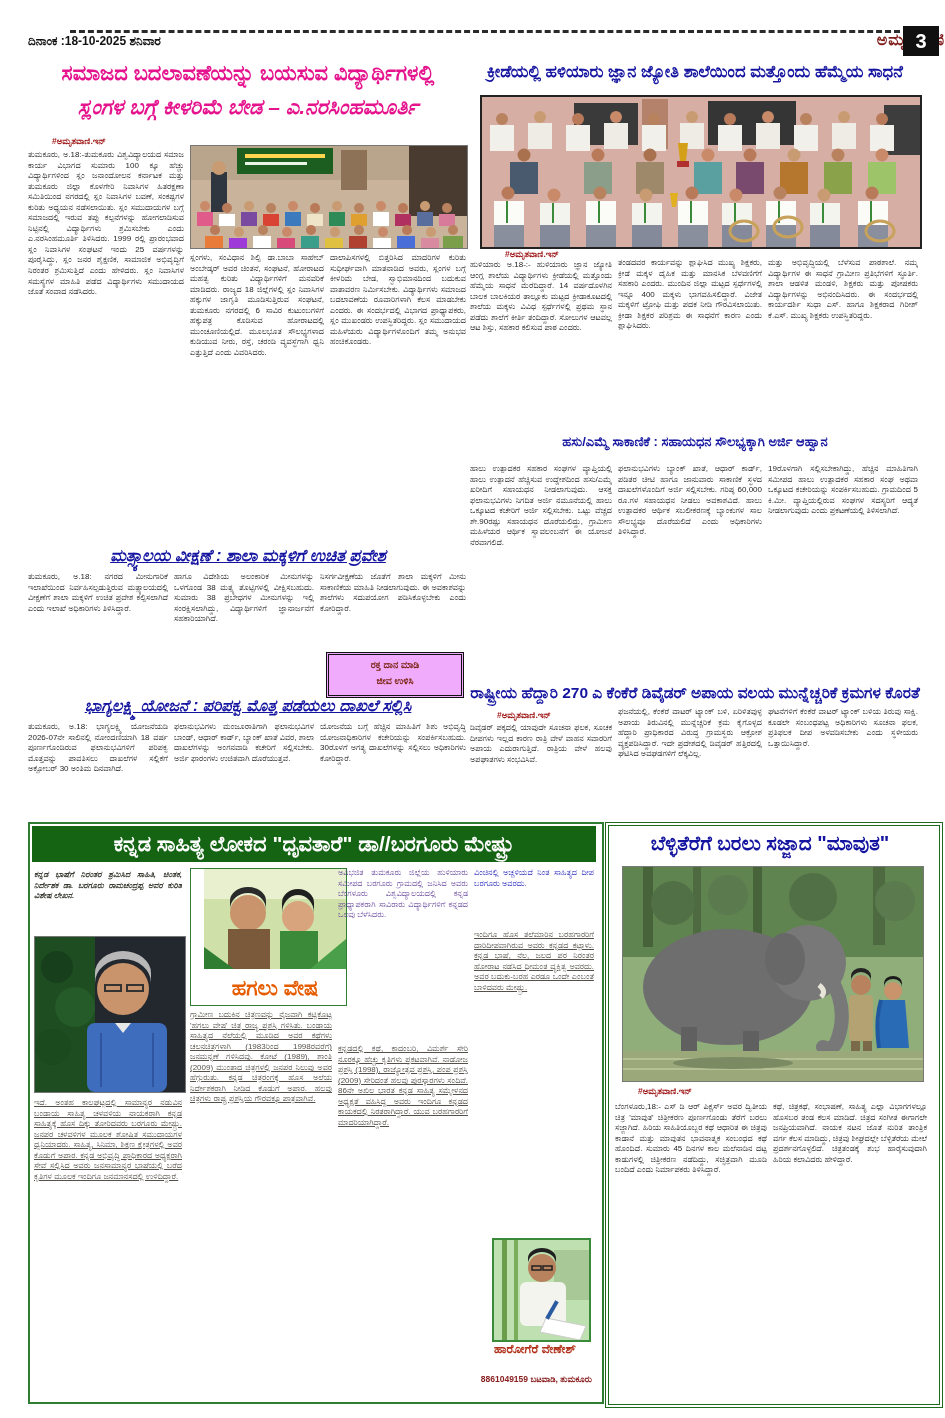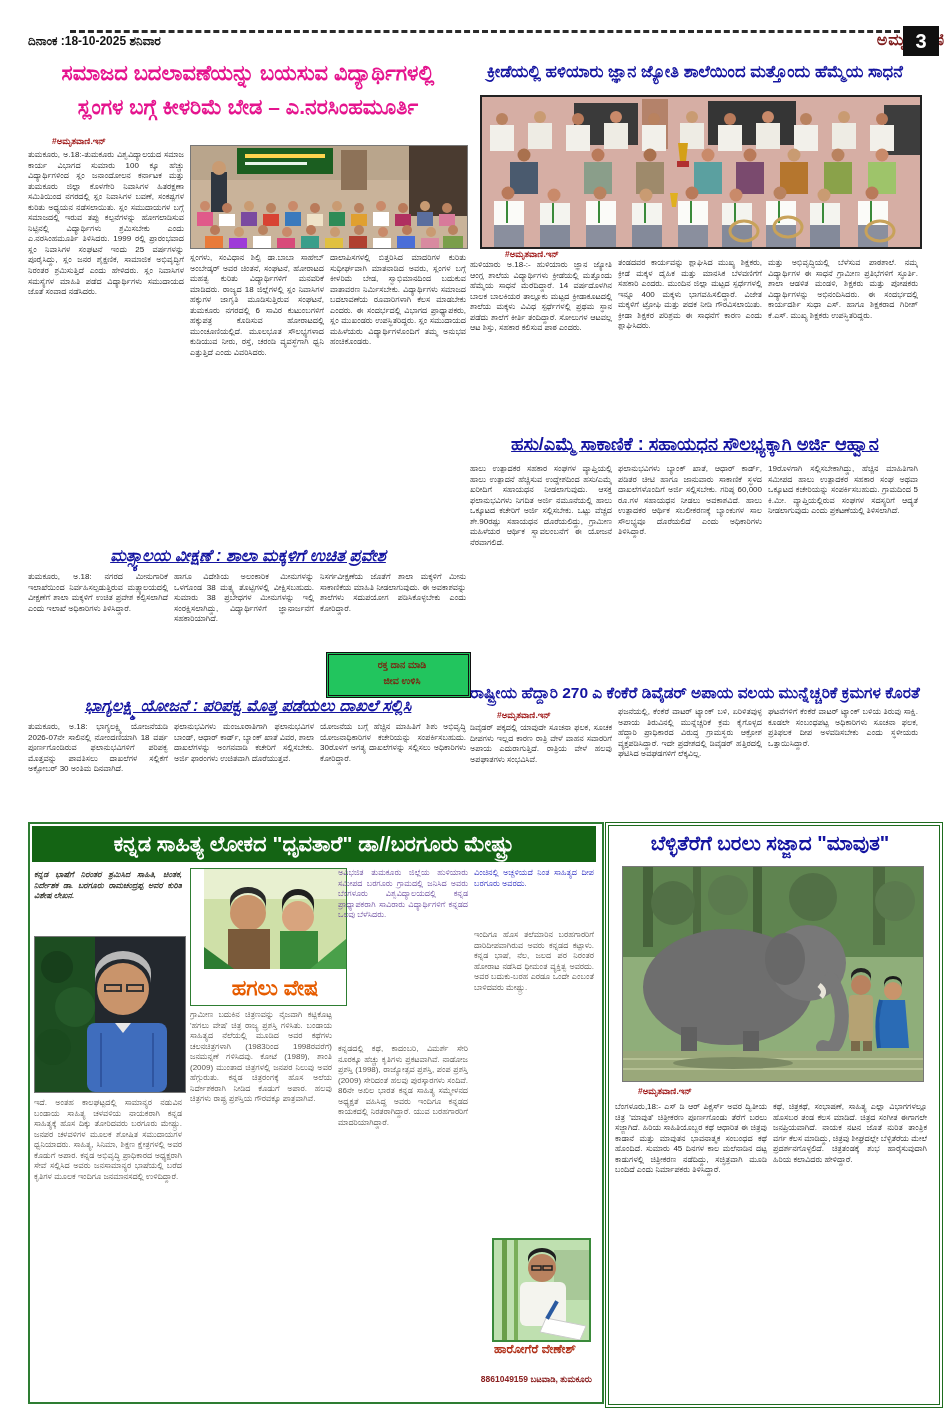--- a/index.html
+++ b/index.html
@@ -9,43 +9,43 @@
   .date{font-size:12px;font-weight:bold;color:#111;}
   .masthead{text-align:right;font-size:16px;font-weight:bold;color:#7f1d1d;letter-spacing:1px;}
   .pagenum{background:#101010;color:#fff;font-size:20px;font-weight:bold;text-align:center;line-height:30px;}
   .hl-pink{color:#e5148e;font-weight:bold;font-size:21px;text-align:center;line-height:1.25;}
   .hl-blue{color:#1414a0;font-weight:bold;text-align:center;}
   .hl-und{text-decoration:underline;font-style:italic;}
   .tag{color:#9e1515;font-weight:bold;font-size:8.5px;}
   .col{font-size:8px;line-height:1.32;text-align:justify;color:#1e1e1e;overflow:hidden;}
   .photo{border:1px solid #777;overflow:hidden;}
   .photo svg{display:block;}
-  .bloodbox{border:3px double #111;text-align:center;color:#7a2410;font-weight:bold;font-size:9.5px;line-height:1.7;background:#22c55e;padding-left:7px;}
+  .bloodbox{border:3px double #111;text-align:center;color:#7a2410;font-weight:bold;font-size:9.5px;line-height:1.7;background:#f0abfc;}
   .gbox{border:2px solid #2e7d32;background:#fff;}
   .hbox{border:4px double #1e6b1e;background:#fff;}
   .gbanner{background:#146414;color:#ffffff;font-weight:bold;font-size:21px;text-align:center;line-height:36px;}
-  .c-olive{color:#55514a;}
+  .c-olive{color:#55514a;text-decoration:underline;}
   .c-dark{color:#3c3c34;font-weight:bold;}
   .c-purple{color:#6a4a9e;}
   .c-blue{color:#2a2ac0;}
   .cap-red{color:#b03018;font-weight:bold;font-size:12px;text-align:center;}
   .phone{color:#8b2020;font-size:8.5px;text-align:right;font-weight:bold;}
 </style>
 </head>
 <body>
 
 <div class="page">
 
   <div class="abs dash" style="left:70px;top:30px;width:830px;"></div>
   <div class="abs date" style="left:28px;top:34px;width:200px;">ದಿನಾಂಕ :18-10-2025 ಶನಿವಾರ</div>
   <div class="abs masthead" style="left:0;top:31px;width:945px;">ಅಮೃತವಾಣಿ</div>
   <div class="abs pagenum" style="left:903px;top:26px;width:36px;height:30px;">3</div>
 
   <div class="abs hl-pink" style="left:28px;top:60px;width:440px;">ಸಮಾಜದ ಬದಲಾವಣೆಯನ್ನು ಬಯಸುವ ವಿದ್ಯಾರ್ಥಿಗಳಲ್ಲಿ</div>
-  <div class="abs hl-pink" style="left:28px;top:94px;width:440px;">ಸ್ಲಂಗಳ ಬಗ್ಗೆ ಕೀಳರಿಮೆ ಬೇಡ – ಎ.ನರಸಿಂಹಮೂರ್ತಿ</div>
+  <div class="abs hl-pink" style="left:28px;top:94px;width:440px;font-style:italic;">ಸ್ಲಂಗಳ ಬಗ್ಗೆ ಕೀಳರಿಮೆ ಬೇಡ – ಎ.ನರಸಿಂಹಮೂರ್ತಿ</div>
   <div class="abs tag" style="left:52px;top:136px;width:130px;">#ಅಮೃತವಾಣಿ.ಇನ್</div>
 
   <div class="abs photo" style="left:190px;top:145px;width:276px;height:102px;">
     <svg width="276" height="102" viewBox="0 0 276 102">
       <rect width="276" height="102" fill="#c9b39a"></rect>
       <rect x="0" y="0" width="276" height="34" fill="#b9a58c"></rect>
       <rect x="46" y="2" width="96" height="26" fill="#1b5e20"></rect>
       <rect x="54" y="8" width="80" height="4" fill="#ffd54f"></rect>
       <rect x="54" y="16" width="62" height="3" fill="#e8f5e9"></rect>
       <rect x="218" y="0" width="58" height="70" fill="#4a3b30"></rect>
@@ -203,21 +203,21 @@
         <ellipse cx="398" cy="134" rx="14" ry="10" fill="none" stroke="#c8a25a" stroke-width="3"></ellipse>
         <path d="M188 96 l8 0 l-2 14 l-4 0 z" fill="#e0b020"></path>
       </g>
     </svg>
   </div>
   <div class="abs tag" style="left:505px;top:249px;width:130px;">#ಅಮೃತವಾಣಿ.ಇನ್</div>
   <div class="abs col" style="left:470px;top:260px;width:142px;height:170px;">ಹುಳಿಯಾರು ಅ.18-:- ಹುಳಿಯಾರು ಜ್ಞಾನ ಜ್ಯೋತಿ ಆಂಗ್ಲ ಶಾಲೆಯ ವಿದ್ಯಾರ್ಥಿಗಳು ಕ್ರೀಡೆಯಲ್ಲಿ ಮತ್ತೊಂದು ಹೆಮ್ಮೆಯ ಸಾಧನೆ ಮೆರೆದಿದ್ದಾರೆ. 14 ವರ್ಷದೊಳಗಿನ ಬಾಲಕ ಬಾಲಕಿಯರ ತಾಲ್ಲೂಕು ಮಟ್ಟದ ಕ್ರೀಡಾಕೂಟದಲ್ಲಿ ಶಾಲೆಯ ಮಕ್ಕಳು ವಿವಿಧ ಸ್ಪರ್ಧೆಗಳಲ್ಲಿ ಪ್ರಥಮ ಸ್ಥಾನ ಪಡೆದು ಶಾಲೆಗೆ ಕೀರ್ತಿ ತಂದಿದ್ದಾರೆ. ಸೋಲುಗಳ ಆಟವಲ್ಲ ಆಟ ಶಿಸ್ತು, ಸಹಕಾರ ಕಲಿಸುವ ಪಾಠ ಎಂದರು.</div>
   <div class="abs col" style="left:618px;top:258px;width:144px;height:172px;">ತಂಡದವರ ಕಾರ್ಯವನ್ನು ಶ್ಲಾಘಿಸಿದ ಮುಖ್ಯ ಶಿಕ್ಷಕರು, ಕ್ರೀಡೆ ಮಕ್ಕಳ ದೈಹಿಕ ಮತ್ತು ಮಾನಸಿಕ ಬೆಳವಣಿಗೆಗೆ ಸಹಕಾರಿ ಎಂದರು. ಮುಂದಿನ ಜಿಲ್ಲಾ ಮಟ್ಟದ ಸ್ಪರ್ಧೆಗಳಲ್ಲಿ ಇನ್ನೂ 400 ಮಕ್ಕಳು ಭಾಗವಹಿಸಲಿದ್ದಾರೆ. ವಿಜೇತ ಮಕ್ಕಳಿಗೆ ಟ್ರೋಫಿ ಮತ್ತು ಪದಕ ನೀಡಿ ಗೌರವಿಸಲಾಯಿತು. ಕ್ರೀಡಾ ಶಿಕ್ಷಕರ ಪರಿಶ್ರಮ ಈ ಸಾಧನೆಗೆ ಕಾರಣ ಎಂದು ಶ್ಲಾಘಿಸಿದರು.</div>
   <div class="abs col" style="left:768px;top:258px;width:150px;height:172px;">ಮತ್ತು ಅಭಿವೃದ್ಧಿಯಲ್ಲಿ ಬೆಳೆಸುವ ಪಾಠಶಾಲೆ. ನಮ್ಮ ವಿದ್ಯಾರ್ಥಿಗಳ ಈ ಸಾಧನೆ ಗ್ರಾಮೀಣ ಪ್ರತಿಭೆಗಳಿಗೆ ಸ್ಫೂರ್ತಿ. ಶಾಲಾ ಆಡಳಿತ ಮಂಡಳಿ, ಶಿಕ್ಷಕರು ಮತ್ತು ಪೋಷಕರು ವಿದ್ಯಾರ್ಥಿಗಳನ್ನು ಅಭಿನಂದಿಸಿದರು. ಈ ಸಂದರ್ಭದಲ್ಲಿ ಕಾರ್ಯದರ್ಶಿ ಸುಧಾ ಎಸ್. ಹಾಗೂ ಶಿಕ್ಷಕರಾದ ಗಿರೀಶ್ ಕೆ.ಎಸ್. ಮುಖ್ಯ ಶಿಕ್ಷಕರು ಉಪಸ್ಥಿತರಿದ್ದರು.</div>
 
-  <div class="abs hl-blue" style="left:470px;top:434px;width:450px;font-size:18px;text-decoration:underline;">ಹಸು/ಎಮ್ಮೆ ಸಾಕಾಣಿಕೆ : ಸಹಾಯಧನ ಸೌಲಭ್ಯಕ್ಕಾಗಿ ಅರ್ಜಿ ಆಹ್ವಾನ</div>
+  <div class="abs hl-blue" style="left:470px;top:434px;width:450px;font-size:13px;">ಹಸು/ಎಮ್ಮೆ ಸಾಕಾಣಿಕೆ : ಸಹಾಯಧನ ಸೌಲಭ್ಯಕ್ಕಾಗಿ ಅರ್ಜಿ ಆಹ್ವಾನ</div>
   <div class="abs col" style="left:470px;top:464px;width:142px;height:216px;">ಹಾಲು ಉತ್ಪಾದಕರ ಸಹಕಾರ ಸಂಘಗಳ ವ್ಯಾಪ್ತಿಯಲ್ಲಿ ಹಾಲು ಉತ್ಪಾದನೆ ಹೆಚ್ಚಿಸುವ ಉದ್ದೇಶದಿಂದ ಹಸು/ಎಮ್ಮೆ ಖರೀದಿಗೆ ಸಹಾಯಧನ ನೀಡಲಾಗುವುದು. ಆಸಕ್ತ ಫಲಾನುಭವಿಗಳು ನಿಗದಿತ ಅರ್ಜಿ ನಮೂನೆಯಲ್ಲಿ ಹಾಲು ಒಕ್ಕೂಟದ ಕಚೇರಿಗೆ ಅರ್ಜಿ ಸಲ್ಲಿಸಬೇಕು. ಒಟ್ಟು ವೆಚ್ಚದ ಶೇ.90ರಷ್ಟು ಸಹಾಯಧನ ದೊರೆಯಲಿದ್ದು, ಗ್ರಾಮೀಣ ಮಹಿಳೆಯರ ಆರ್ಥಿಕ ಸ್ವಾವಲಂಬನೆಗೆ ಈ ಯೋಜನೆ ನೆರವಾಗಲಿದೆ.</div>
   <div class="abs col" style="left:618px;top:464px;width:144px;height:216px;">ಫಲಾನುಭವಿಗಳು ಬ್ಯಾಂಕ್ ಖಾತೆ, ಆಧಾರ್ ಕಾರ್ಡ್, ಪಡಿತರ ಚೀಟಿ ಹಾಗೂ ಜಾನುವಾರು ಸಾಕಾಣಿಕೆ ಸ್ಥಳದ ದಾಖಲೆಗಳೊಂದಿಗೆ ಅರ್ಜಿ ಸಲ್ಲಿಸಬೇಕು. ಗರಿಷ್ಠ 60,000 ರೂ.ಗಳ ಸಹಾಯಧನ ನೀಡಲು ಅವಕಾಶವಿದೆ. ಹಾಲು ಉತ್ಪಾದಕರ ಆರ್ಥಿಕ ಸಬಲೀಕರಣಕ್ಕೆ ಬ್ಯಾಂಕುಗಳ ಸಾಲ ಸೌಲಭ್ಯವೂ ದೊರೆಯಲಿದೆ ಎಂದು ಅಧಿಕಾರಿಗಳು ತಿಳಿಸಿದ್ದಾರೆ.</div>
   <div class="abs col" style="left:768px;top:464px;width:150px;height:216px;">19ರೊಳಗಾಗಿ ಸಲ್ಲಿಸಬೇಕಾಗಿದ್ದು, ಹೆಚ್ಚಿನ ಮಾಹಿತಿಗಾಗಿ ಸಮೀಪದ ಹಾಲು ಉತ್ಪಾದಕರ ಸಹಕಾರ ಸಂಘ ಅಥವಾ ಒಕ್ಕೂಟದ ಕಚೇರಿಯನ್ನು ಸಂಪರ್ಕಿಸಬಹುದು. ಗ್ರಾಮದಿಂದ 5 ಕಿ.ಮೀ. ವ್ಯಾಪ್ತಿಯಲ್ಲಿರುವ ಸಂಘಗಳ ಸದಸ್ಯರಿಗೆ ಆದ್ಯತೆ ನೀಡಲಾಗುವುದು ಎಂದು ಪ್ರಕಟಣೆಯಲ್ಲಿ ತಿಳಿಸಲಾಗಿದೆ.</div>
 
   <div class="abs hl-blue hl-und" style="left:28px;top:546px;width:440px;font-size:16.5px;">ಮತ್ಸ್ಯಾಲಯ ವೀಕ್ಷಣೆ : ಶಾಲಾ ಮಕ್ಕಳಿಗೆ ಉಚಿತ ಪ್ರವೇಶ</div>
   <div class="abs col" style="left:28px;top:572px;width:140px;height:118px;">ತುಮಕೂರು, ಅ.18: ನಗರದ ಮೀನುಗಾರಿಕೆ ಇಲಾಖೆಯಿಂದ ನಿರ್ವಹಿಸಲ್ಪಡುತ್ತಿರುವ ಮತ್ಸ್ಯಾಲಯದಲ್ಲಿ ವೀಕ್ಷಣೆಗೆ ಶಾಲಾ ಮಕ್ಕಳಿಗೆ ಉಚಿತ ಪ್ರವೇಶ ಕಲ್ಪಿಸಲಾಗಿದೆ ಎಂದು ಇಲಾಖೆ ಅಧಿಕಾರಿಗಳು ತಿಳಿಸಿದ್ದಾರೆ.</div>
   <div class="abs col" style="left:174px;top:572px;width:140px;height:118px;">ಹಾಗೂ ವಿದೇಶಿಯ ಅಲಂಕಾರಿಕ ಮೀನುಗಳನ್ನು ಒಳಗೊಂಡ 38 ಮತ್ಸ್ಯ ತೊಟ್ಟಿಗಳಲ್ಲಿ ವೀಕ್ಷಿಸಬಹುದು. ಸುಮಾರು 38 ಪ್ರಬೇಧಗಳ ಮೀನುಗಳನ್ನು ಇಲ್ಲಿ ಸಂರಕ್ಷಿಸಲಾಗಿದ್ದು, ವಿದ್ಯಾರ್ಥಿಗಳಿಗೆ ಜ್ಞಾನಾರ್ಜನೆಗೆ ಸಹಕಾರಿಯಾಗಿದೆ.</div>
   <div class="abs col" style="left:320px;top:572px;width:146px;height:76px;">ನಿಸರ್ಗವೀಕ್ಷಣೆಯ ಜೊತೆಗೆ ಶಾಲಾ ಮಕ್ಕಳಿಗೆ ಮೀನು ಸಾಕಾಣಿಕೆಯ ಮಾಹಿತಿ ನೀಡಲಾಗುವುದು. ಈ ಅವಕಾಶವನ್ನು ಶಾಲೆಗಳು ಸದುಪಯೋಗ ಪಡಿಸಿಕೊಳ್ಳಬೇಕು ಎಂದು ಕೋರಿದ್ದಾರೆ.</div>
   <div class="abs bloodbox" style="left:326px;top:652px;width:132px;height:38px;padding-top:2px;">
     <div>ರಕ್ತ ದಾನ ಮಾಡಿ</div>

